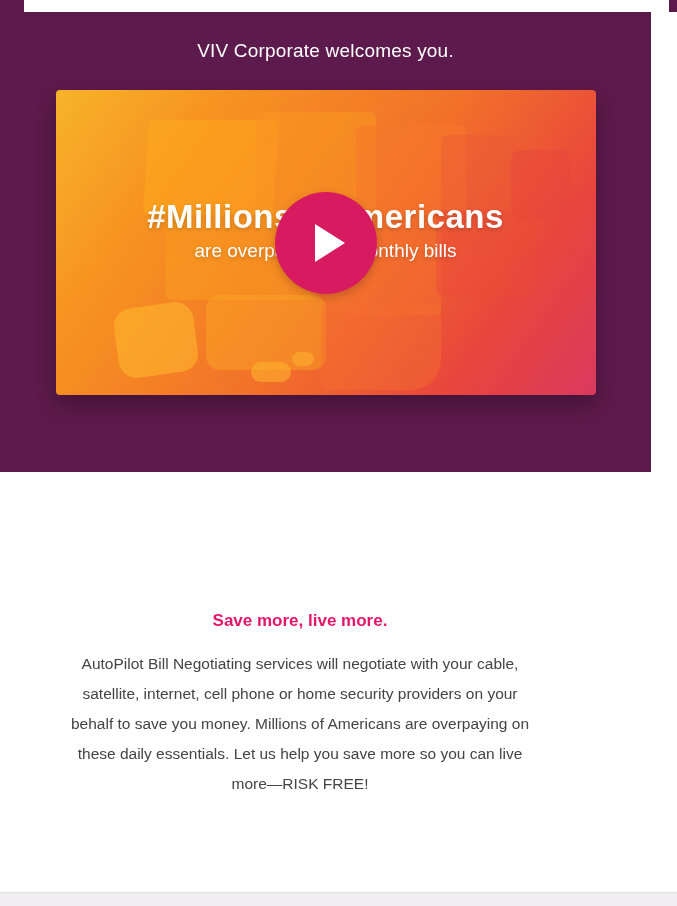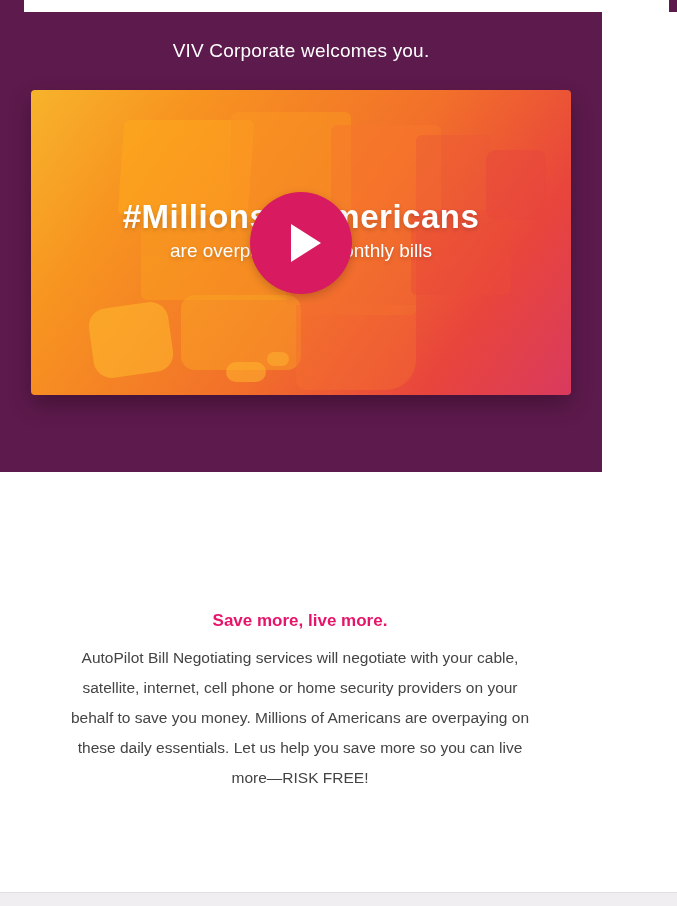--- a/index.html
+++ b/index.html
@@ -37,21 +37,21 @@
     top: 0; right: 0;
     width: 8px;
     height: 12px;
     background: #5d1a4c;
   }
 
   
   .hero {
     position: absolute;
     top: 12px; left: 0;
-    width: 602px;
+    width: 651px;
     height: 460px;
     background: #5d1a4c;
     text-align: center;
   }
   .hero-title {
     margin-top: 28px;
     color: #ffffff;
     font-size: 19px;
     font-weight: 400;
     letter-spacing: .2px;
@@ -143,21 +143,21 @@
     text-align: center;
   }
   .tagline {
     margin-top: 115px;
     color: #e6156a;
     font-size: 17px;
     font-weight: 700;
   }
   .body-copy {
     width: 470px;
-    margin: 12px auto 0;
+    margin: 18px auto 0;
     color: #444444;
     font-size: 15.5px;
     line-height: 30px;
     font-weight: 400;
   }
   .cta-wrap {
     margin-top: 50px;
   }
   .cta {
     display: inline-block;

